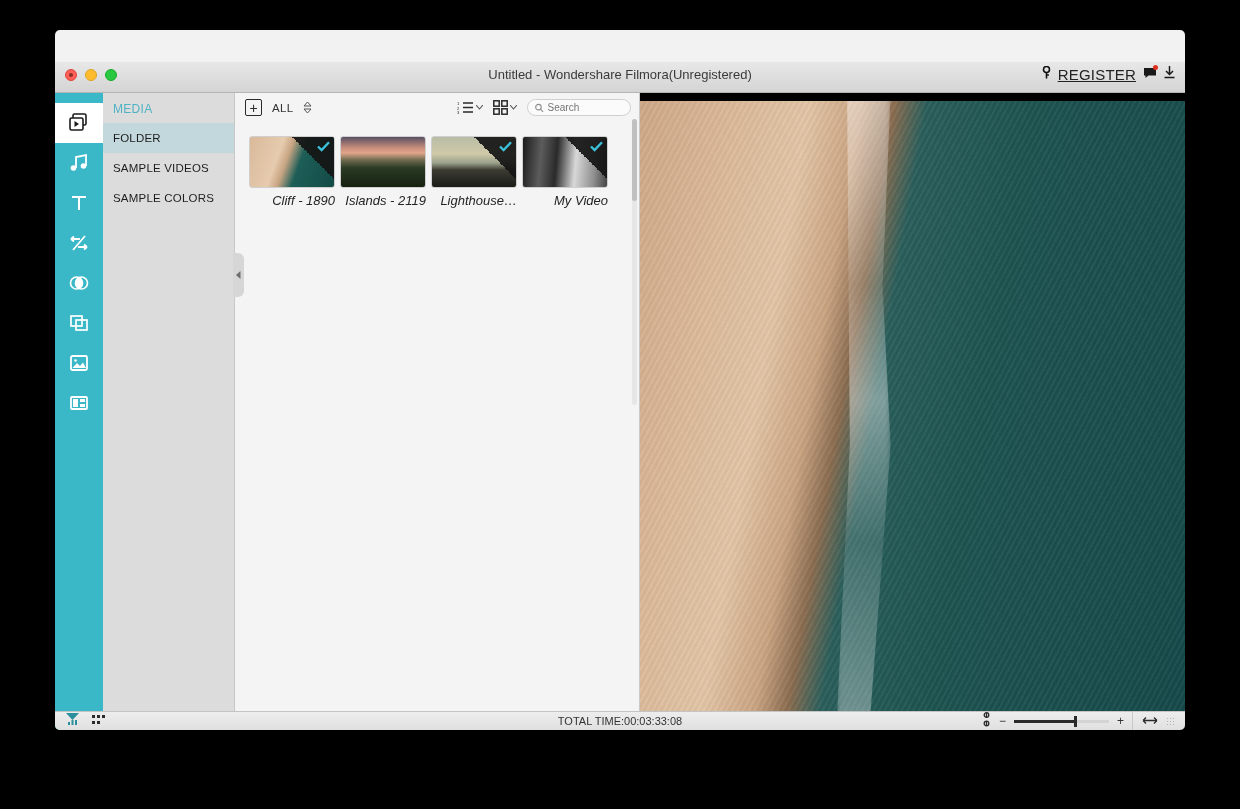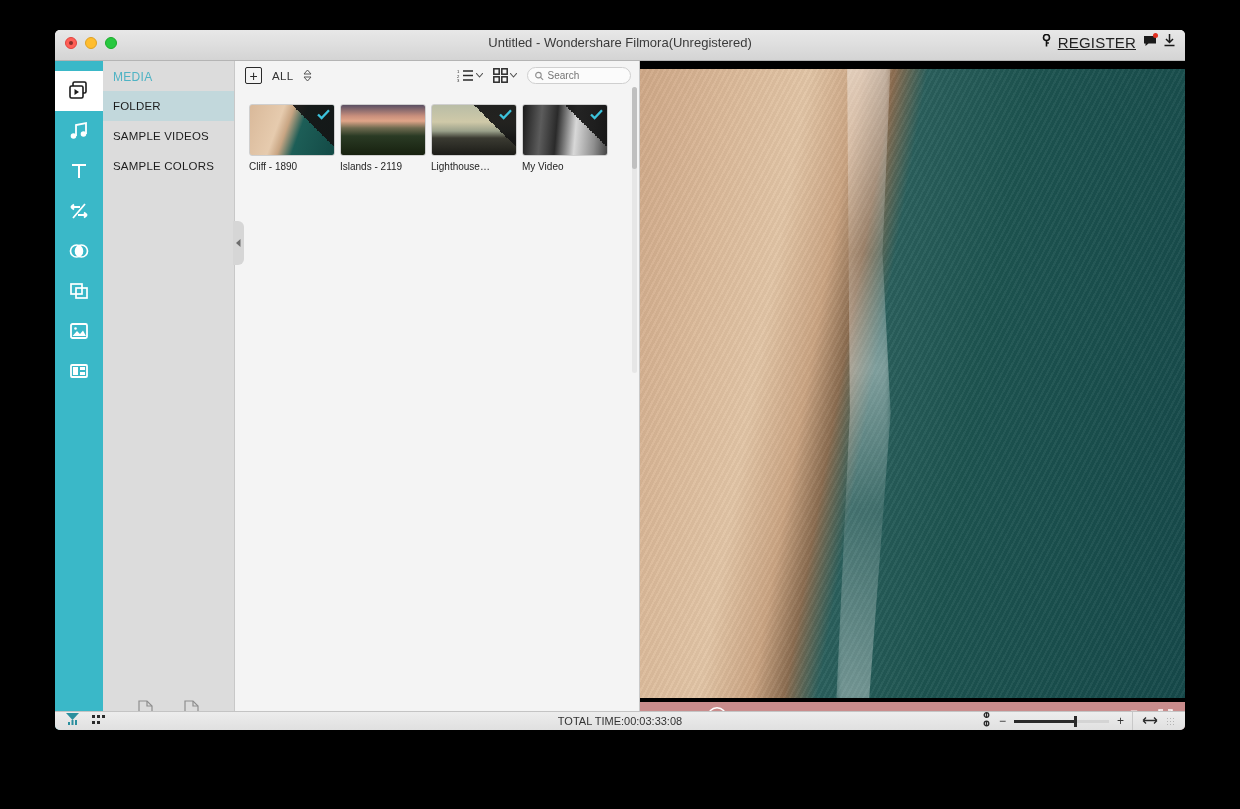--- a/index.html
+++ b/index.html
@@ -16,20 +16,21 @@
     border-radius: 5px;
     overflow: hidden;
     box-shadow: 0 6px 26px rgba(0,0,0,0.55);
   }
 
   
   .titlebar {
     position: relative; height: 31px;
     background: linear-gradient(#e8e8e8, #d4d4d4);
     border-bottom: 1px solid #b4b4b4;
+    margin-top: 32px;
   }
   .traffic { position: absolute; top: 7px; left: 10px; display: flex; gap: 8px; }
   .light { width: 12px; height: 12px; border-radius: 50%; position: relative; }
   .light.red { background: #ff5f57; border: 1px solid #e0443e; }
   .light.yellow { background: #ffbd2e; border: 1px solid #dea123; }
   .light.green { background: #28c840; border: 1px solid #1aab29; }
   .light.red::after {
     content:""; position:absolute; left:3px; top:3px; width:4px; height:4px;
     border-radius:50%; background:#8b2f2a;
   }
@@ -117,22 +118,22 @@
   .m-thumb {
     width: 86px; height: 52px; border: 1px solid #cfcfcf; border-radius: 3px;
     position: relative; overflow: hidden; background:#222; cursor:pointer;
   }
   .m-check {
     position: absolute; right: 0; top: 0; width: 42px; height: 42px;
     background: linear-gradient(225deg, rgba(20,20,20,.92) 50%, rgba(20,20,20,0) 50%);
   }
   .m-check svg { position:absolute; right:4px; top:4px; }
   .m-label {
-    font-size: 10px; color: #242424; text-align: left; margin-top: 5px;
-    white-space: nowrap; overflow: hidden; text-overflow: ellipsis;
+    font-size: 13px; color: #242424; text-align: right; margin-top: 5px;
+    white-space: nowrap; overflow: hidden; text-overflow: ellipsis; font-style: italic;
   }
   .media-scroll {
     position:absolute; right:2px; top:26px; width:5px; height:286px;
     background:#e6e6e6; border-radius:3px;
   }
   .media-scroll i { display:block; width:5px; height:82px; background:#c0c0c0; border-radius:3px;}
 
   
   .preview { width: 545px; flex: 0 0 545px; background: #2b2b2b; display:flex; flex-direction:column;}
   .preview-stage { flex:1 1 auto; position: relative; overflow:hidden; background:#000; }

